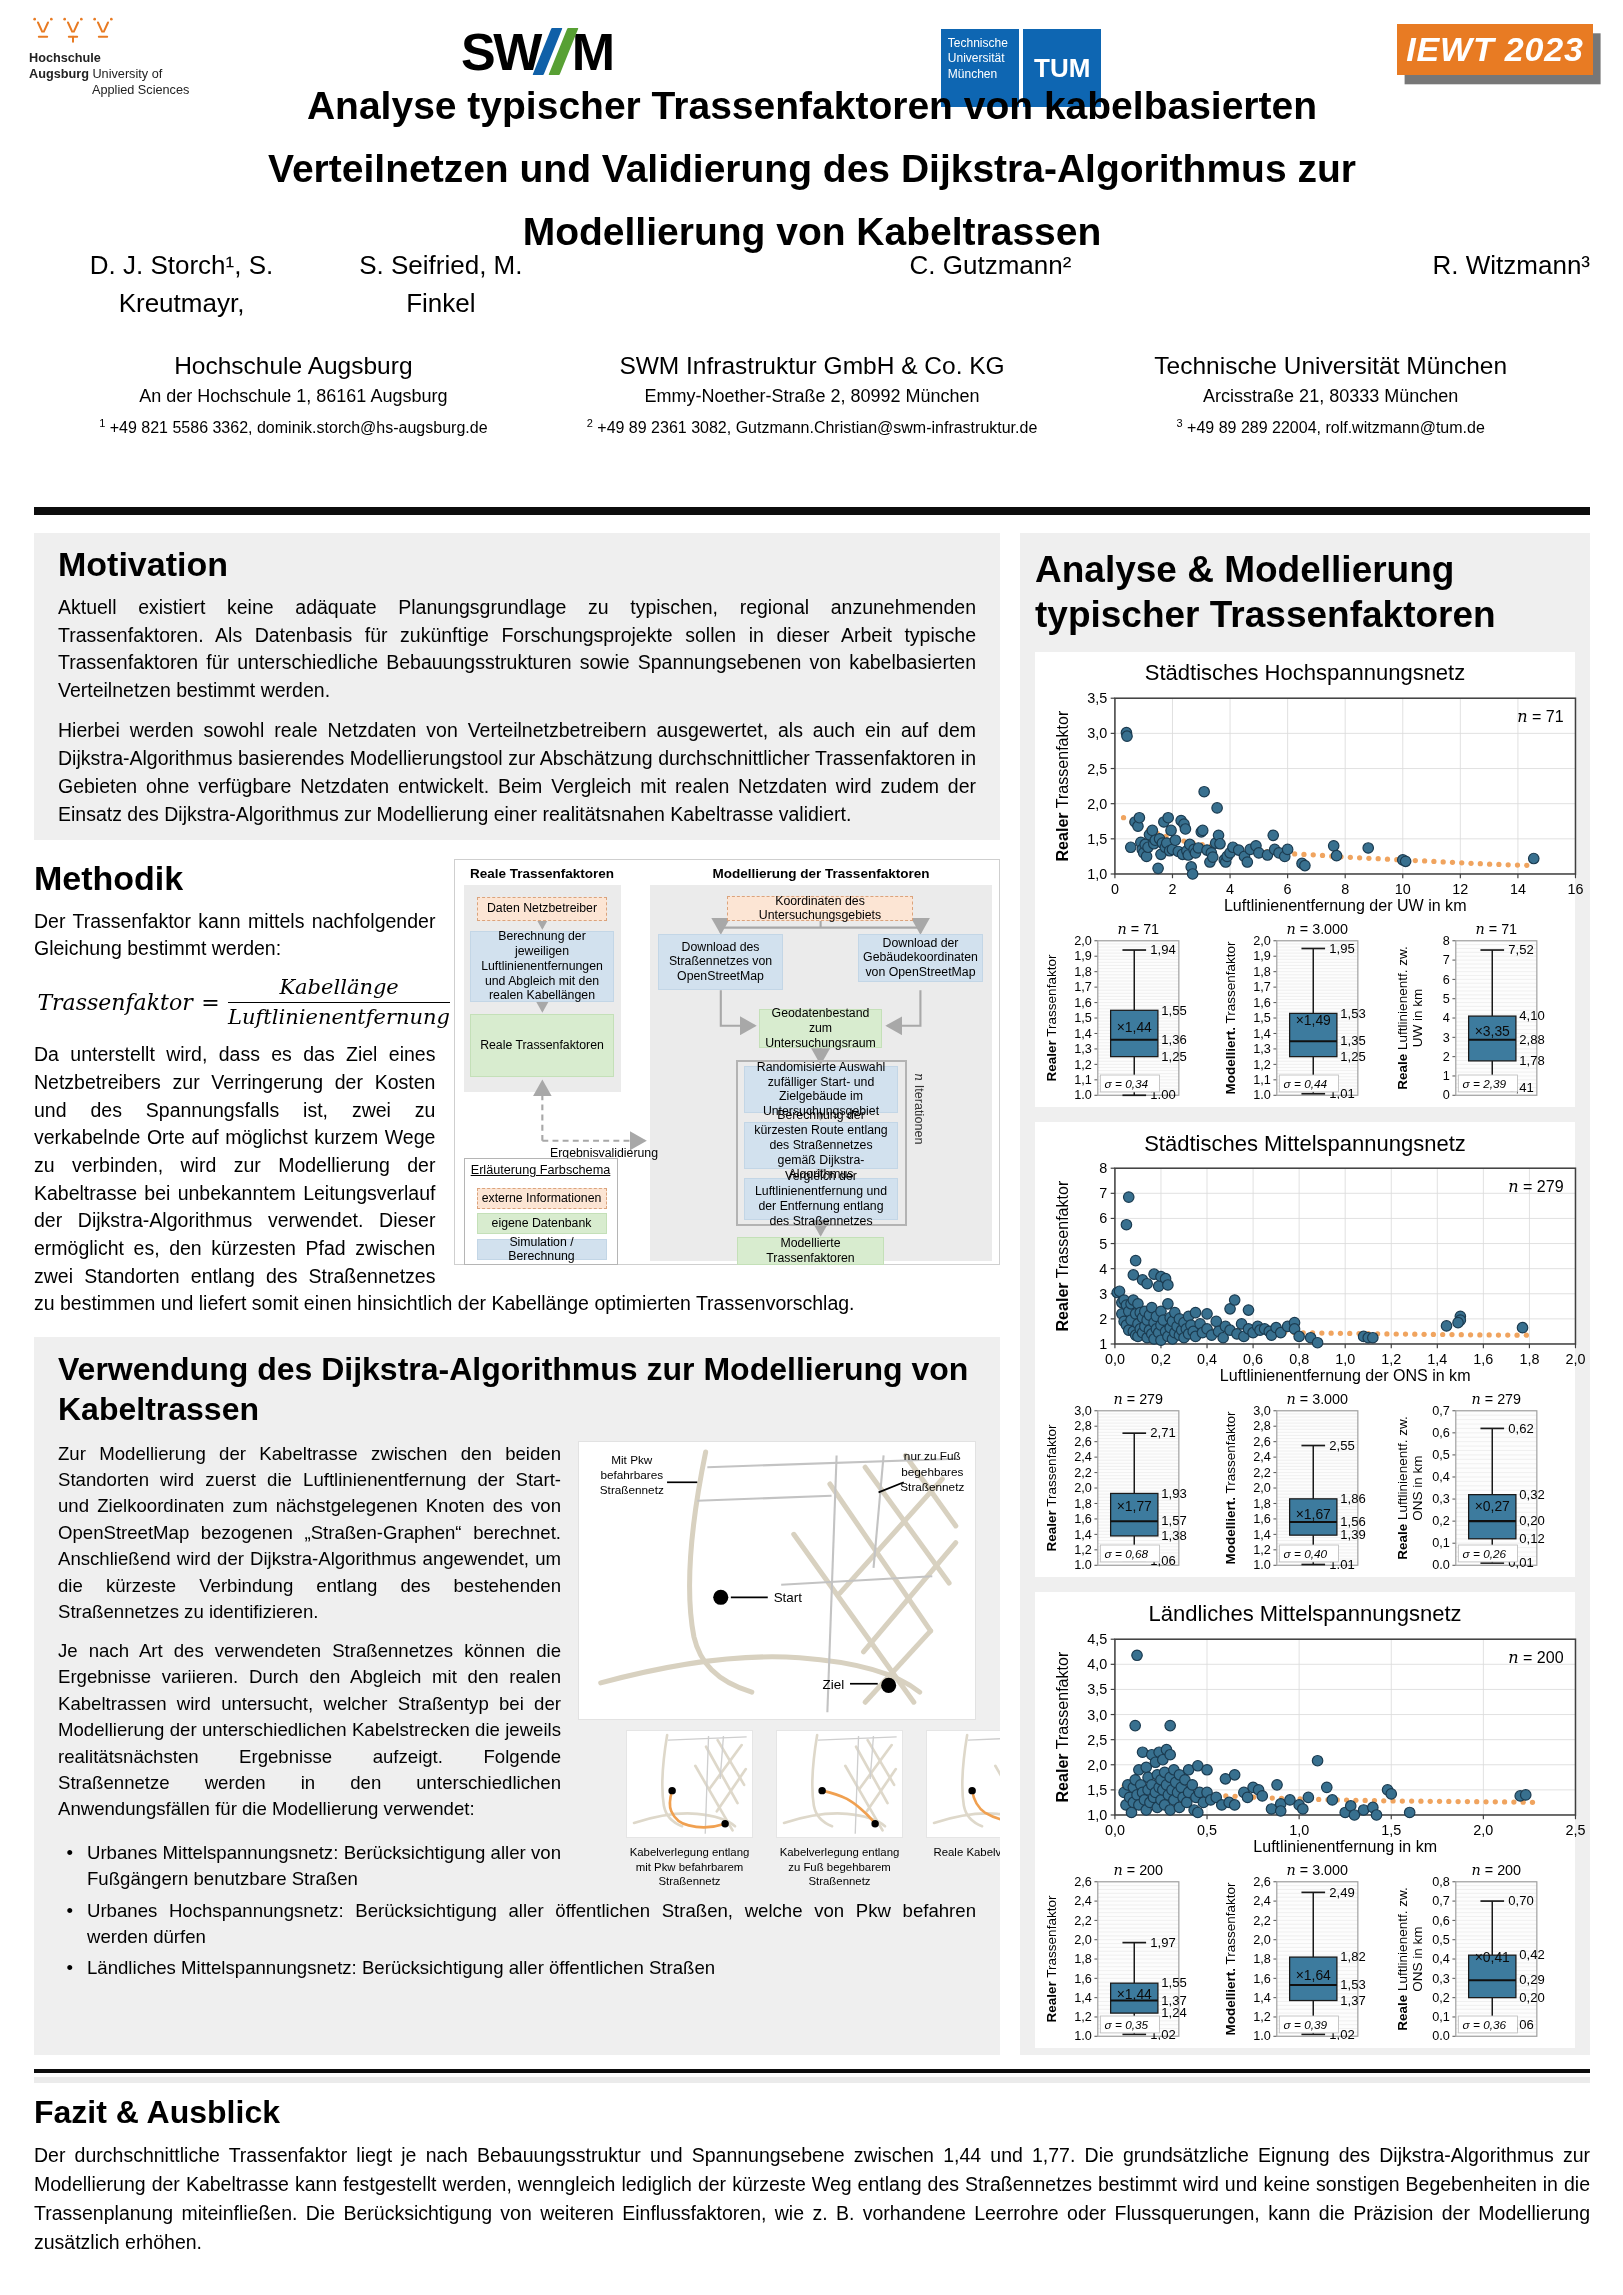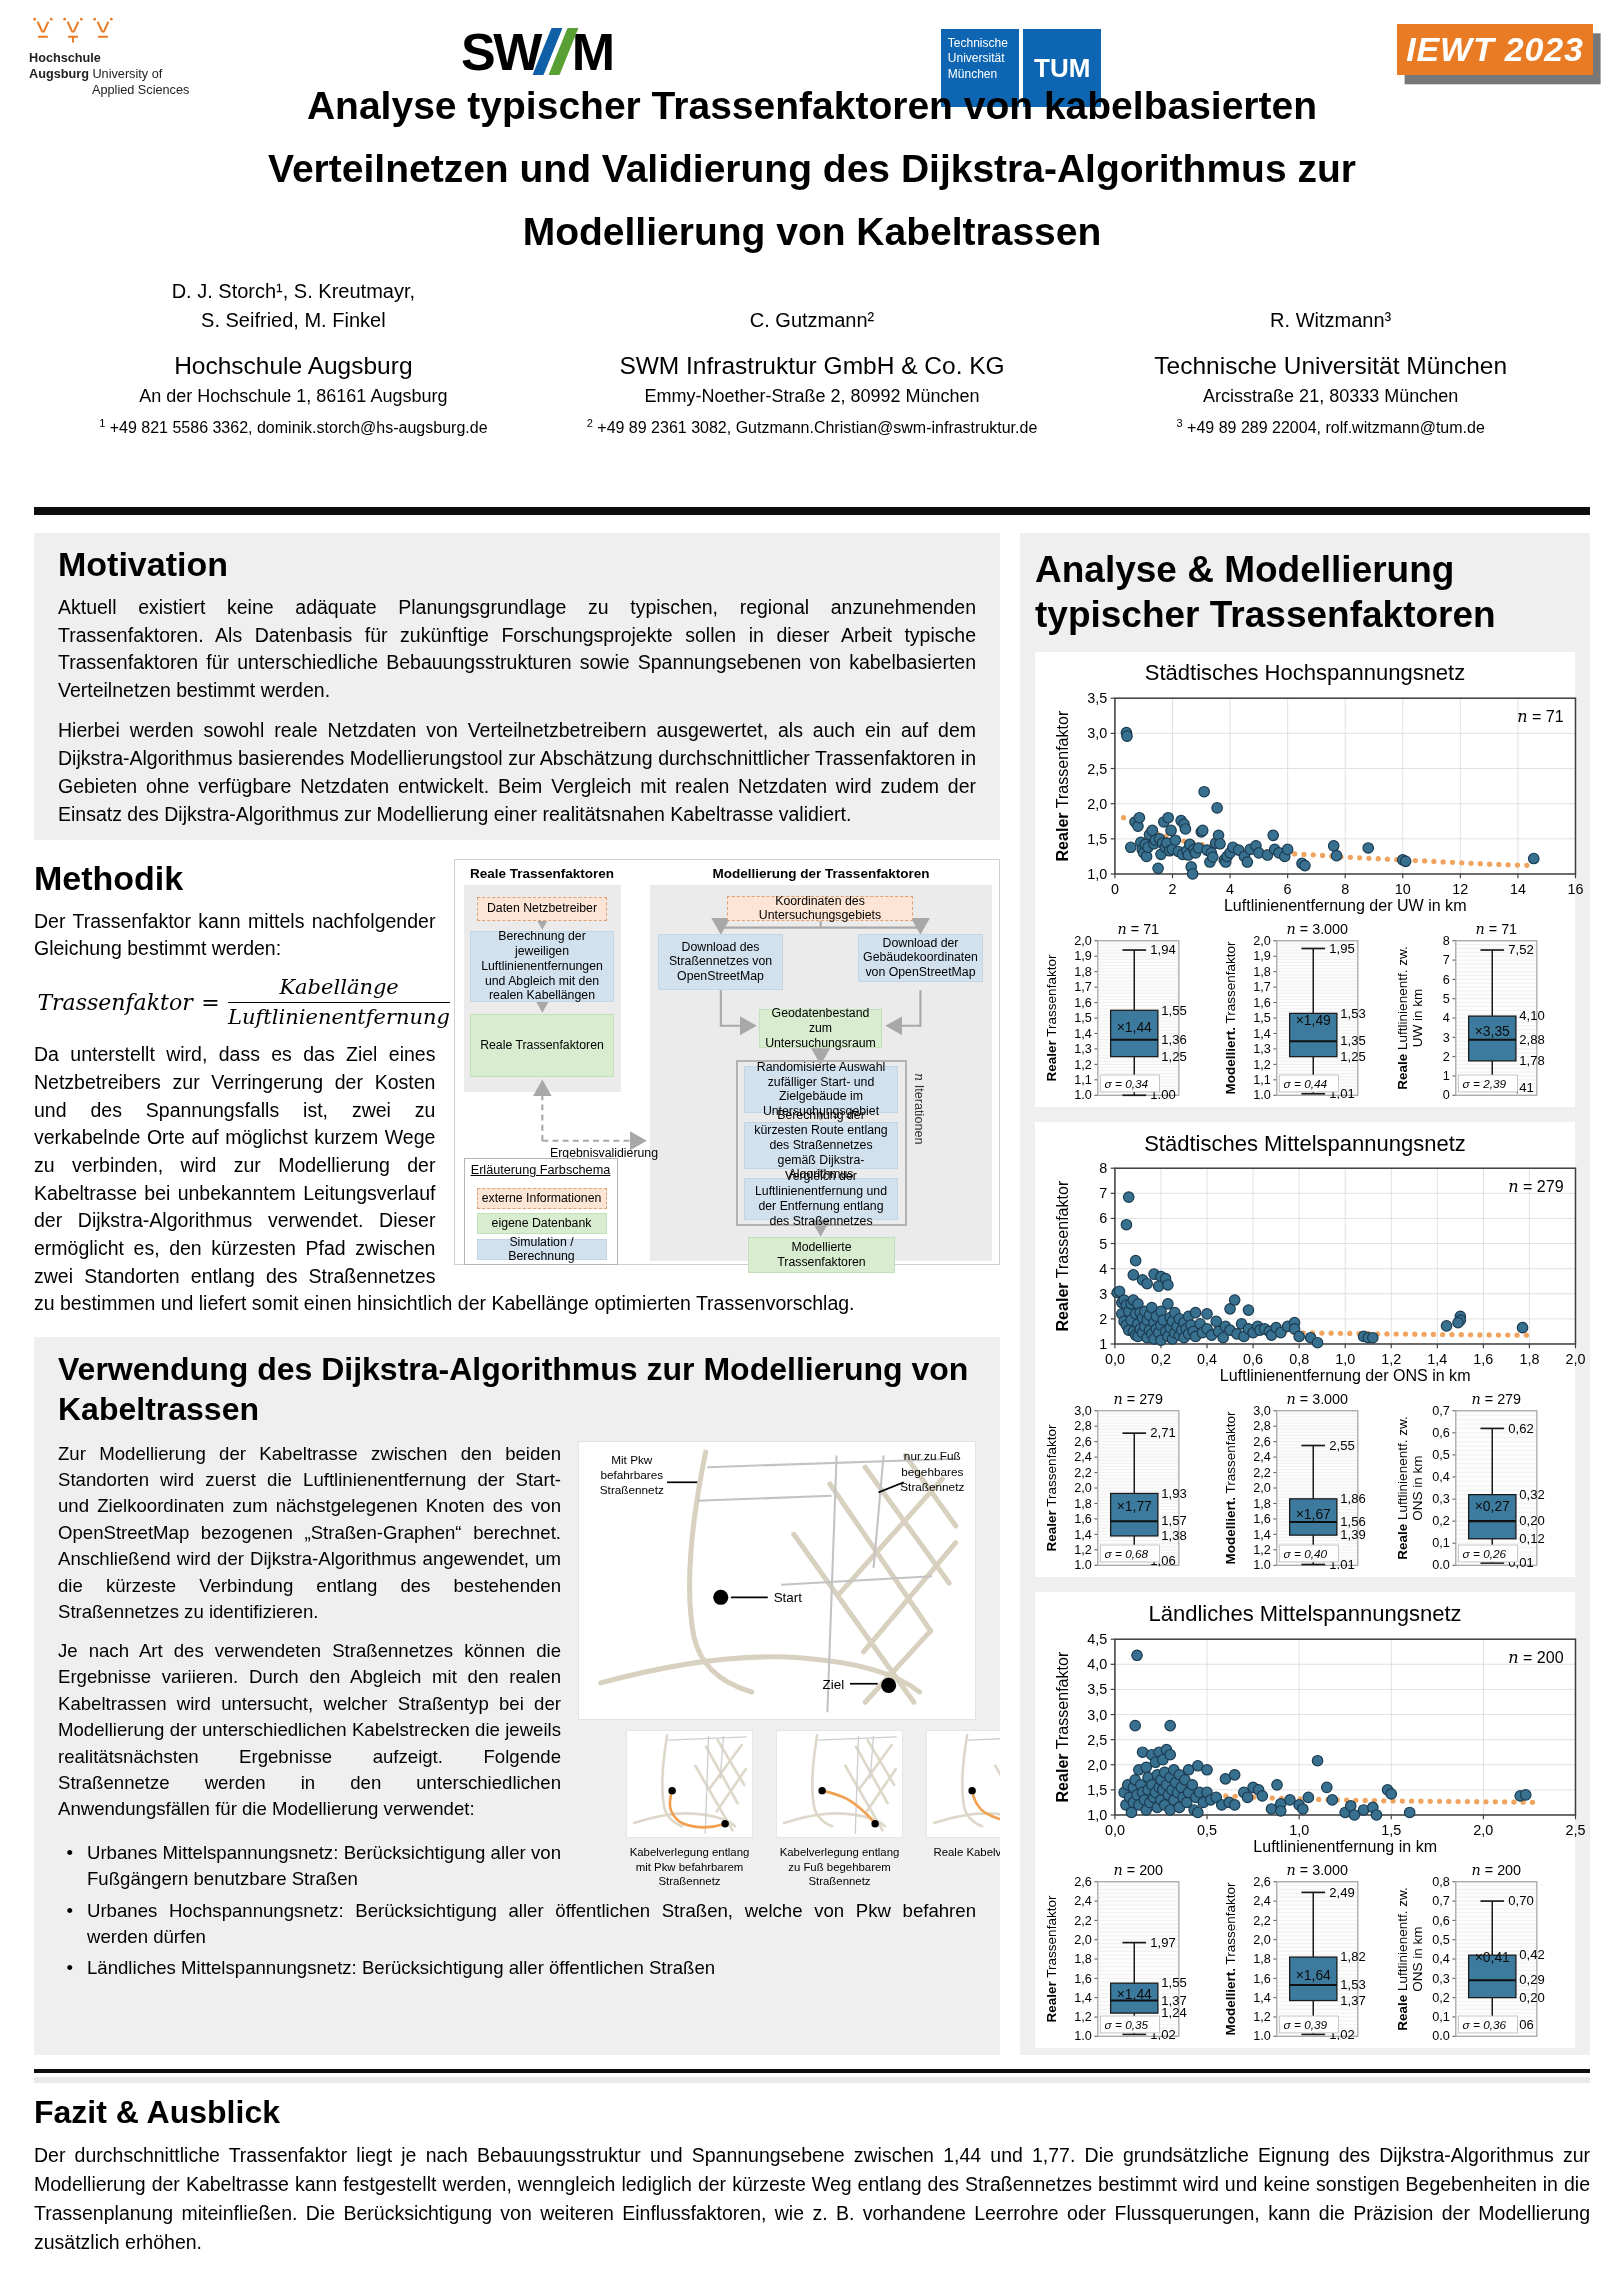--- a/index.html
+++ b/index.html
@@ -21,21 +21,21 @@
   .tum-tile2 { align-items:center; justify-content:center; color:#fff; font-weight:700; font-size:26px; letter-spacing:0; }
   .badge-iewt { position:absolute; left:1397px; top:24px; width:196px; height:51px;
     display:flex; align-items:center; justify-content:center;
     color:#fff; font-size:34px; font-weight:bold; font-style:italic; letter-spacing:0.8px;
     box-shadow:7.6px 9.3px 0 rgba(95,95,95,0.85); }
   .poster-title { position:absolute; left:0; top:74px; width:100%; text-align:center;
     font-size:39px; font-weight:bold; line-height:1.62; }
   
   .authors { position:absolute; left:34px; top:247px; width:1556px; display:flex; }
   .auth-col { flex:1; text-align:center; }
-  .auth-names { min-height:88px; display:flex; flex-direction:column; justify-content:flex-end; font-size:20px; line-height:1.45; }
+  .auth-names { min-height:88px; display:flex; flex-direction:row; justify-content:flex-end; font-size:26px; line-height:1.45; }
   .auth-aff { margin-top:17px; font-size:24.5px; }
   .auth-addr { margin-top:6px; font-size:18px; }
   .auth-contact { margin-top:10px; font-size:16px; }
   .auth-contact sup { font-size:11px; }
   .header-rule { position:absolute; left:34px; top:507px; width:1556px; height:7.6px; background:#0d0d0d; }
   
   .main { position:absolute; left:34px; top:533px; width:1556px; height:1522px; display:flex; gap:20px; overflow:hidden; }
   .col-left { width:966px; display:flex; flex-direction:column; }
   .col-right { width:570px; background:#efefef; padding:13.5px 15px 8.5px; overflow:hidden; }
   .graybox { background:#efefef; padding:12px 24px; }
@@ -229,21 +229,21 @@
         <div class="fc-vlabel" style="left:95px;top:286px">Ergebnisvalidierung</div>
 
         <div class="fc-box fc-orange" style="left:272px;top:36px;width:186px;height:25px">Koordinaten des Untersuchungsgebiets</div>
         <div class="fc-box fc-blue" style="left:203px;top:74px;width:125px;height:56px">Download des Straßennetzes von OpenStreetMap</div>
         <div class="fc-box fc-blue" style="left:403px;top:74px;width:125px;height:48px">Download der Gebäudekoordinaten von OpenStreetMap</div>
         <div class="fc-box fc-green" style="left:304px;top:149px;width:123px;height:39px">Geodatenbestand zum Untersuchungsraum</div>
         <div style="position:absolute;left:281px;top:200px;width:171px;height:166px;border:2.5px solid #b3b3b3"></div>
         <div class="fc-box fc-blue" style="left:289px;top:206px;width:154px;height:47px">Randomisierte Auswahl zufälliger Start- und Zielgebäude im Untersuchungsgebiet</div>
         <div class="fc-box fc-blue" style="left:289px;top:262px;width:154px;height:47px">Berechnung der kürzesten Route entlang des Straßennetzes gemäß Dijkstra-Algorithmus</div>
         <div class="fc-box fc-blue" style="left:289px;top:318px;width:154px;height:42px">Vergleich der Luftlinienentfernung und der Entfernung entlang des Straßennetzes</div>
-        <div class="fc-box fc-green" style="left:293px;top:377px;width:147px;height:36px">Modellierte Trassenfaktoren</div>
+        <div class="fc-box fc-green" style="left:282px;top:377px;width:147px;height:28px">Modellierte Trassenfaktoren</div>
         <div class="iter-label">
             <span><i>n</i>&nbsp;<span>Iterationen</span></span>
           </div>
 
         <div class="fc-legend">
           <div class="fc-legend-title">Erläuterung Farbschema</div>
           <div class="fc-box fc-orange" style="left:12px;top:29px;width:130px;height:21px;position:absolute">externe Informationen</div>
           <div class="fc-box fc-green" style="left:12px;top:54px;width:130px;height:21px;position:absolute">eigene Datenbank</div>
           <div class="fc-box fc-blue" style="left:12px;top:80px;width:130px;height:21px;position:absolute">Simulation / Berechnung</div>
         </div>

